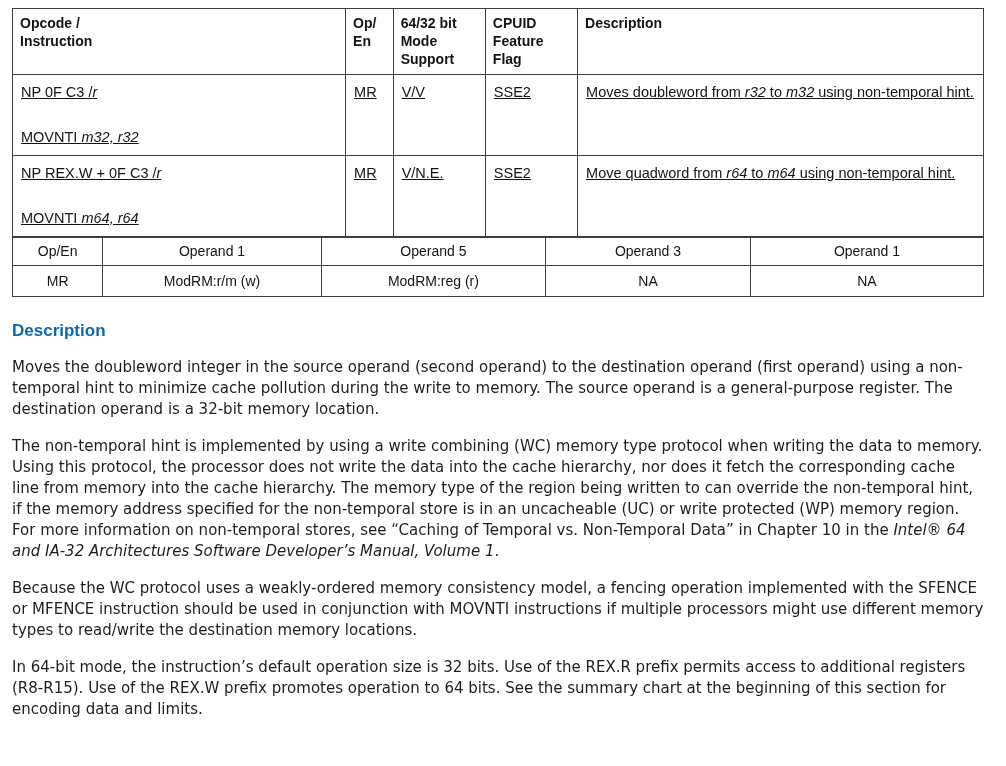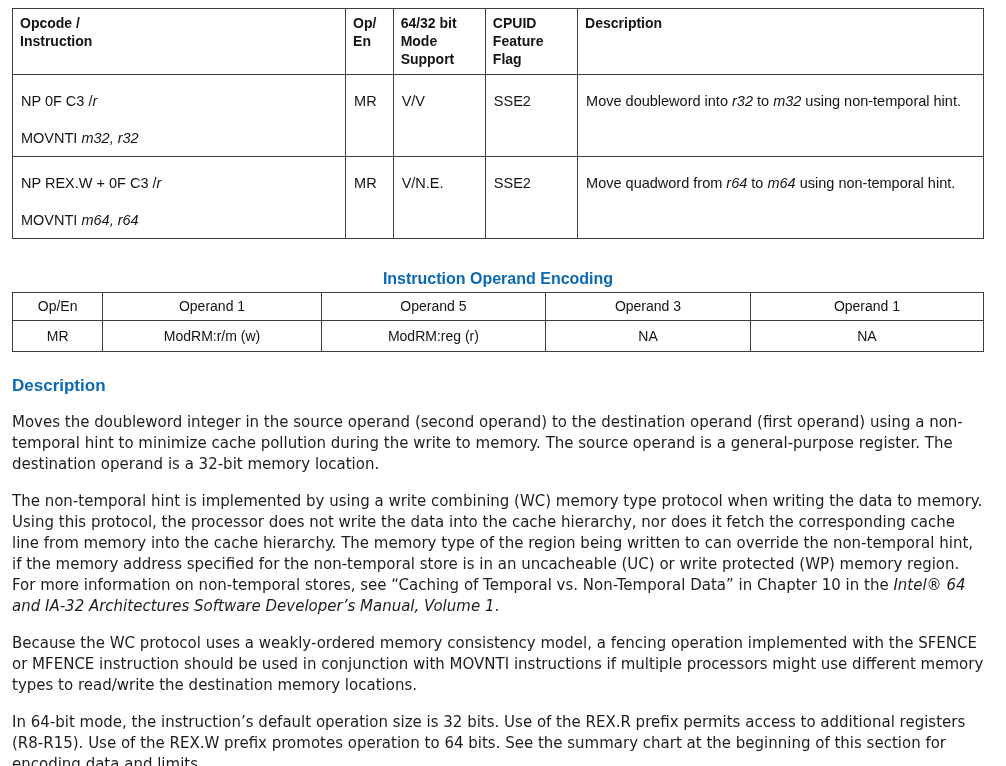--- a/index.html
+++ b/index.html
@@ -36,25 +36,26 @@
   .optable th{
     font-weight:bold;font-size:14px;
     text-align:left;vertical-align:top;
     padding:5px 6px 5px 7px;
     white-space:pre-line;
     line-height:1.3;
     height:63px;
   }
   .optable td{
     vertical-align:top;
-    padding:16px 6px 7px 8px;
+    padding:7px 6px 7px 8px;
     line-height:1.45;
     height:59px;
+    text-decoration:underline;
   }
-  .instr-line{margin-top:16px;}
+  .instr-line{margin-top:24px;}
 
   h2.enc-title{
     margin:31px 0 4px 0;
     text-align:center;
     font:bold 16px "Liberation Sans",sans-serif;
     color:var(--accent);
   }
   .enctable{
     font:14px "Liberation Sans",sans-serif;
     color:var(--table-text);
@@ -113,36 +114,35 @@
     </thead>
     <tbody>
       <tr>
         <td>
           <div class="opcode-line"><span>NP 0F C3 /</span><em>r</em></div>
           <div class="instr-line"><span>MOVNTI </span><em>m32, r32</em></div>
         </td>
         <td>MR</td>
         <td>V/V</td>
         <td>SSE2</td>
-        <td><span>Move doubleword into </span><em>r32</em><span> to </span><em>m32</em><span> using non-temporal hint.</span></td>
+        <td><span>Moves doubleword from </span><em>r32</em><span> to </span><em>m32</em><span> using non-temporal hint.</span></td>
       </tr>
       <tr>
         <td>
           <div class="opcode-line"><span>NP REX.W + 0F C3 /</span><em>r</em></div>
           <div class="instr-line"><span>MOVNTI </span><em>m64, r64</em></div>
         </td>
         <td>MR</td>
         <td>V/N.E.</td>
         <td>SSE2</td>
         <td><span>Move quadword from </span><em>r64</em><span> to </span><em>m64</em><span> using non-temporal hint.</span></td>
       </tr>
     </tbody>
   </table>
 
-  <h2 class="enc-title">Instruction Operand Encoding</h2>
 
   <table class="enctable">
     <colgroup>
       <col style="width:9.3%">
       <col style="width:22.5%">
       <col style="width:23.1%">
       <col style="width:21.1%">
       <col style="width:24.0%">
     </colgroup>
     <thead>

